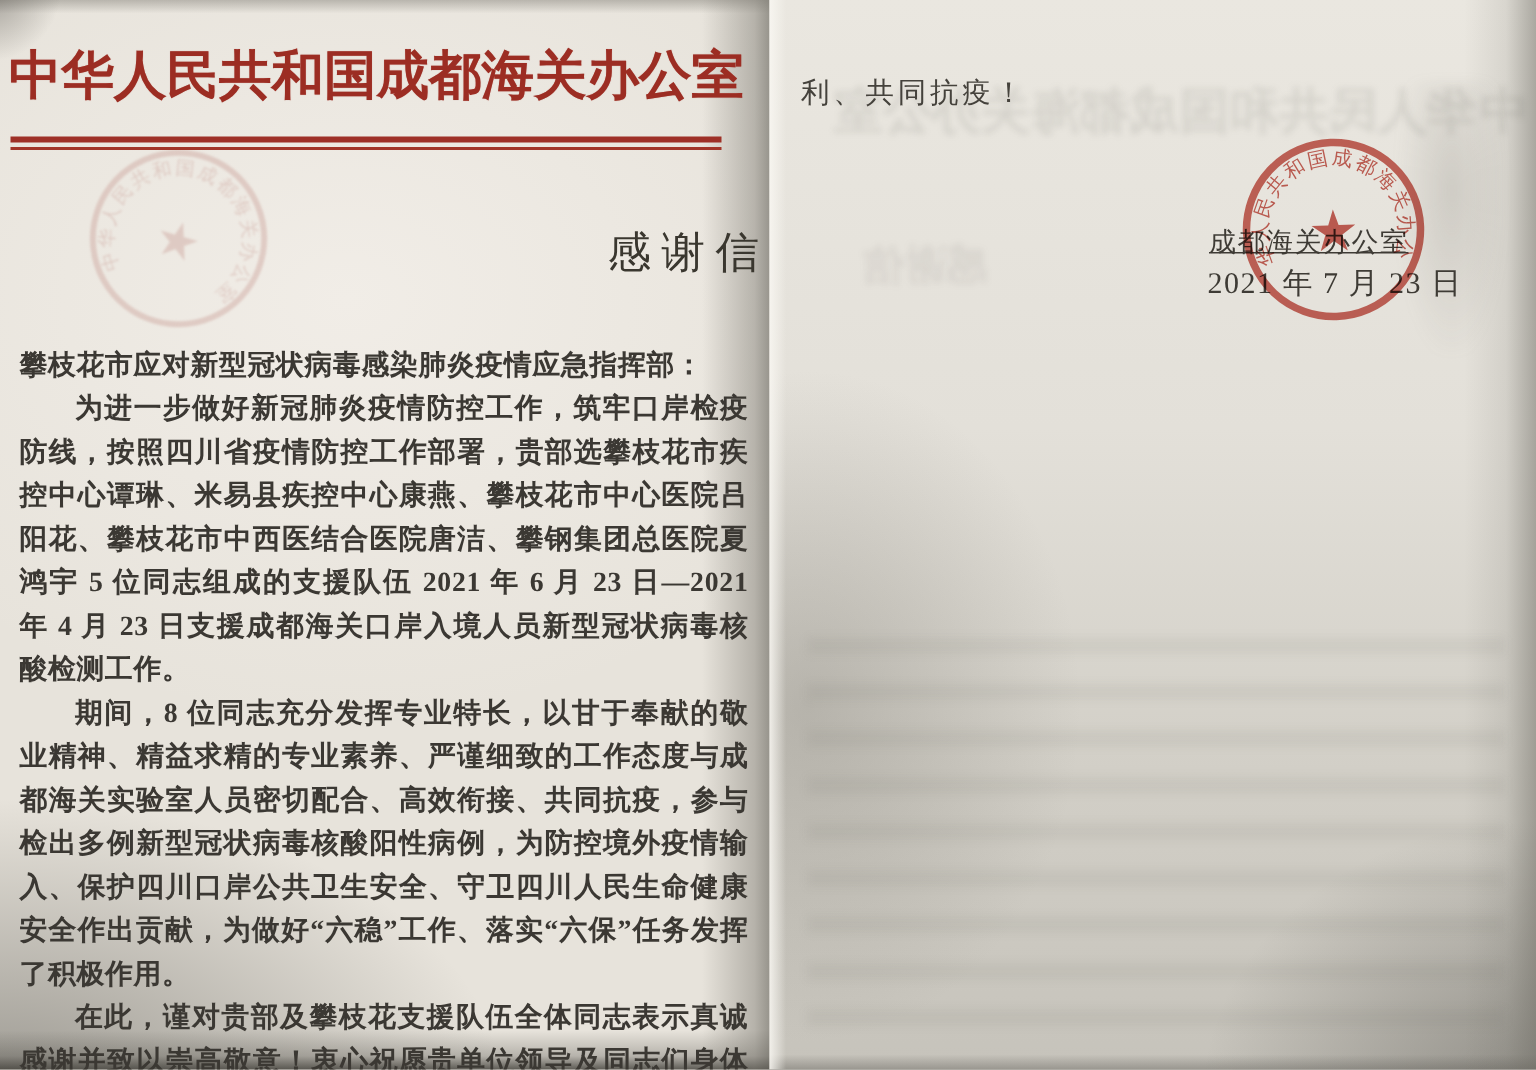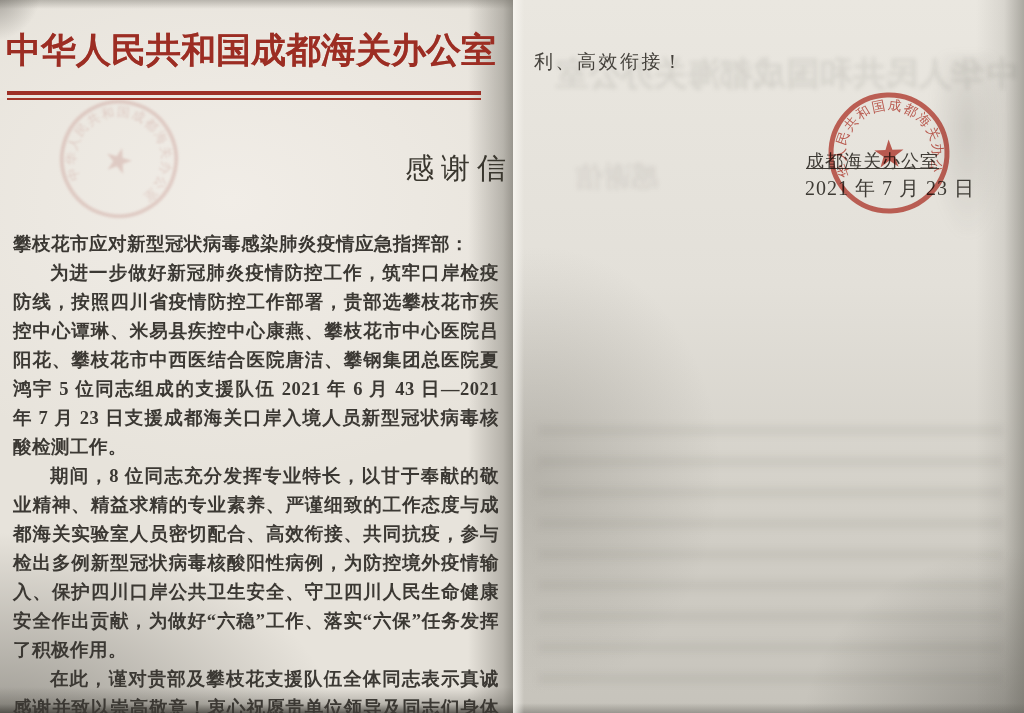--- a/index.html
+++ b/index.html
@@ -109,34 +109,34 @@
       </text>
       <text x="66" y="79" font-size="34" text-anchor="middle" fill="#c28f87">★</text>
     </svg>
 
     <div class="letterhead">中华人民共和国成都海关办公室</div>
     <div class="letterhead-rule"></div>
     <div class="letter-title">感谢信</div>
 
     <div class="letter-body">
       <p class="salutation">攀枝花市应对新型冠状病毒感染肺炎疫情应急指挥部：</p>
-      <p>为进一步做好新冠肺炎疫情防控工作，筑牢口岸检疫防线，按照四川省疫情防控工作部署，贵部选攀枝花市疾控中心谭琳、米易县疾控中心康燕、攀枝花市中心医院吕阳花、攀枝花市中西医结合医院唐洁、攀钢集团总医院夏鸿宇 5 位同志组成的支援队伍 2021 年 6 月 43 日—2021 年 7 月 23 日支援成都海关口岸入境人员新型冠状病毒核酸检测工作。</p>
+      <p>为进一步做好新冠肺炎疫情防控工作，筑牢口岸检疫防线，按照四川省疫情防控工作部署，贵部选攀枝花市疾控中心谭琳、米易县疾控中心康燕、攀枝花市中心医院吕阳花、攀枝花市中西医结合医院唐洁、攀钢集团总医院夏鸿宇 5 位同志组成的支援队伍 2021 年 6 月 23 日—2021 年 4 月 23 日支援成都海关口岸入境人员新型冠状病毒核酸检测工作。</p>
       <p>期间，8 位同志充分发挥专业特长，以甘于奉献的敬业精神、精益求精的专业素养、严谨细致的工作态度与成都海关实验室人员密切配合、高效衔接、共同抗疫，参与检出多例新型冠状病毒核酸阳性病例，为防控境外疫情输入、保护四川口岸公共卫生安全、守卫四川人民生命健康安全作出贡献，为做好“六稳”工作、落实“六保”任务发挥了积极作用。</p>
       <p>在此，谨对贵部及攀枝花支援队伍全体同志表示真诚感谢并致以崇高敬意！衷心祝愿贵单位领导及同志们身体健康、工作顺</p>
     </div>
   </div>
 
   <div class="page-right">
 
     <div class="bleed-header">中华人民共和国成都海关办公室</div>
     <div class="bleed-title">感谢信</div>
     <div class="bleed-smudge"></div>
     <div class="bleed-lines"></div>
 
-    <div class="continuation">利、高效衔接！</div>
+    <div class="continuation">利、共同抗疫！</div>
     <div class="signature">成都海关办公室</div>
     <div class="date-line">2021 年 7 月 23 日</div>
 
     <svg class="official-seal" viewBox="0 0 132 132">
       <circle cx="66" cy="66" r="58" fill="none" stroke="#c2453a" stroke-width="5" opacity=".88"></circle>
       <path id="sealArc" d="M 30,92 A 44,44 0 1 1 102,92" fill="none"></path>
       <text font-size="13.5" fill="#c2453a" letter-spacing="1.5" opacity=".9">
         <textPath href="#sealArc" startOffset="50%" text-anchor="middle">中华人民共和国成都海关办公室</textPath>
       </text>
       <text x="66" y="80" font-size="38" text-anchor="middle" fill="#c2453a" opacity=".9">★</text>

